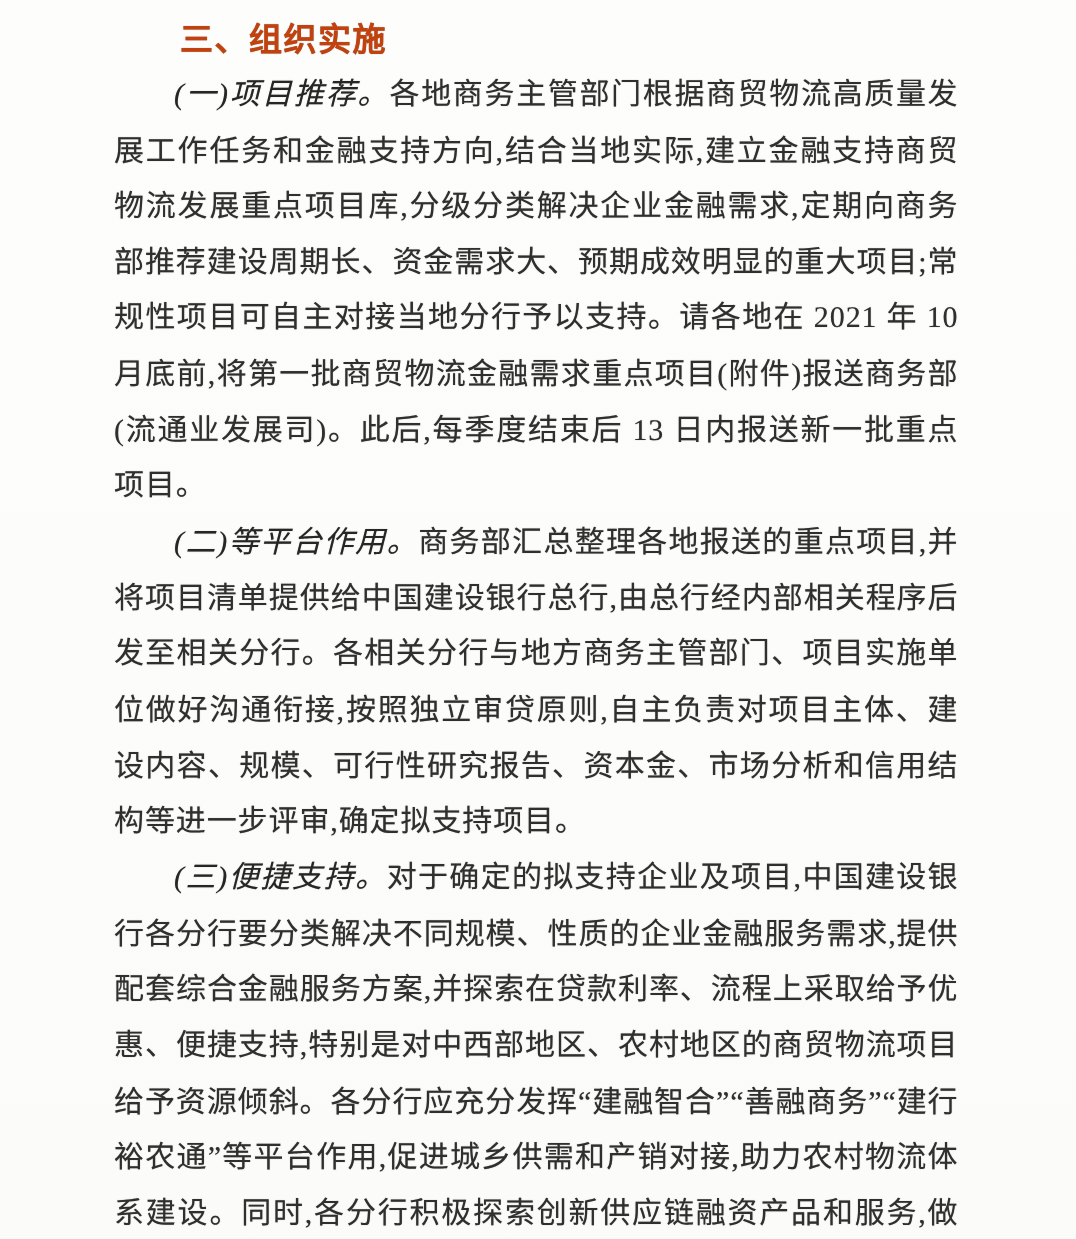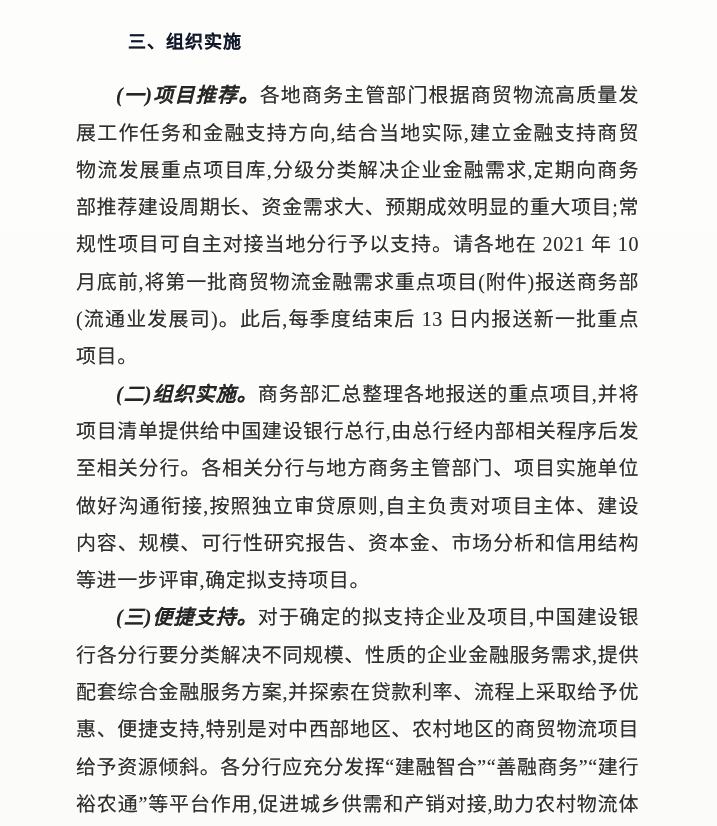--- a/index.html
+++ b/index.html
@@ -13,53 +13,53 @@
     background-image:linear-gradient(180deg,#fdfdfc 0%,#fcfcfa 55%,#fbfbf9 100%);
     font-family:"Liberation Serif","DejaVu Serif",serif;
     color:var(--ink);
   }
   .page{
     box-sizing:border-box;
     width:717px;height:826px;
     padding:8px 78px 0 76px;
   }
   .section-heading{
-    margin:16px;
+    margin:0;
     font-family:"Liberation Sans","DejaVu Sans",sans-serif;
-    font-size:18px;
+    font-size:22px;
     font-weight:700;
     line-height:37.3px;
     text-indent:2em;
     letter-spacing:1px;
-    color:#0f172a;
+    color:#c2410c;
     text-shadow:0 0 0.6px rgba(40,40,40,.55);
   }
   .para{
     margin:0;
     font-size:20px;
     line-height:37.3px;
     letter-spacing:0.6px;
     text-align:justify;
     text-justify:inter-ideograph;
     text-indent:2em;
     text-shadow:0 0 0.6px rgba(45,45,45,.5);
   }
   .para .lead{
-    font-weight:700;
+    font-weight:400;
     font-style:italic;
     letter-spacing:0.8px;
     color:#262626;
   }
 </style>
 </head>
 <body>
 
 <div class="page">
 
   <h2 class="section-heading">三、组织实施</h2>
 
   <p class="para"><span class="lead">(一)项目推荐。</span><span>各地商务主管部门根据商贸物流高质量发展工作任务和金融支持方向,结合当地实际,建立金融支持商贸物流发展重点项目库,分级分类解决企业金融需求,定期向商务部推荐建设周期长、资金需求大、预期成效明显的重大项目;常规性项目可自主对接当地分行予以支持。请各地在 2021 年 10 月底前,将第一批商贸物流金融需求重点项目(附件)报送商务部(流通业发展司)。此后,每季度结束后 13 日内报送新一批重点项目。</span></p>
 
-  <p class="para"><span class="lead">(二)组织实施。</span><span>商务部汇总整理各地报送的重点项目,并将项目清单提供给中国建设银行总行,由总行经内部相关程序后发至相关分行。各相关分行与地方商务主管部门、项目实施单位做好沟通衔接,按照独立审贷原则,自主负责对项目主体、建设内容、规模、可行性研究报告、资本金、市场分析和信用结构等进一步评审,确定拟支持项目。</span></p>
+  <p class="para"><span class="lead">(二)等平台作用。</span><span>商务部汇总整理各地报送的重点项目,并将项目清单提供给中国建设银行总行,由总行经内部相关程序后发至相关分行。各相关分行与地方商务主管部门、项目实施单位做好沟通衔接,按照独立审贷原则,自主负责对项目主体、建设内容、规模、可行性研究报告、资本金、市场分析和信用结构等进一步评审,确定拟支持项目。</span></p>
 
   <p class="para"><span class="lead">(三)便捷支持。</span><span>对于确定的拟支持企业及项目,中国建设银行各分行要分类解决不同规模、性质的企业金融服务需求,提供配套综合金融服务方案,并探索在贷款利率、流程上采取给予优惠、便捷支持,特别是对中西部地区、农村地区的商贸物流项目给予资源倾斜。各分行应充分发挥“建融智合”“善融商务”“建行裕农通”等平台作用,促进城乡供需和产销对接,助力农村物流体系建设。同时,各分行积极探索创新供应链融资产品和服务,做好商贸物流客户支持和培育工作,推动银行金融支持商贸物流企业向更加普</span></p>
 
 </div>
 
 </body></html>

